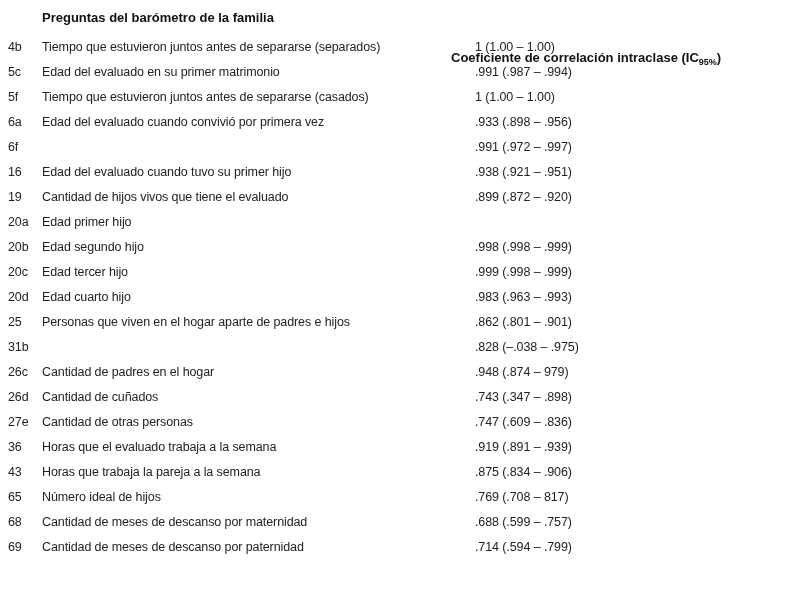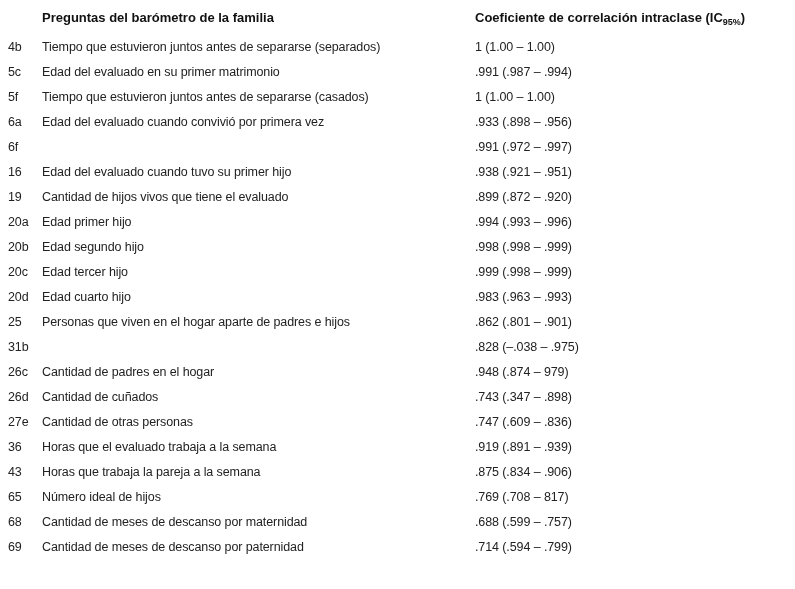--- a/index.html
+++ b/index.html
@@ -1,19 +1,19 @@
 <!DOCTYPE html>
 <html><head>
 <meta charset="utf-8">
 <style>
   html, body { margin: 0; padding: 0; background: #ffffff; }
   body { width: 795px; height: 589px; overflow: hidden; position: relative; color: #111; }
   .hdr { position: absolute; top: 10px; font-family: Liberation Sans, sans-serif; font-weight: bold; font-size: 13px; color: #111; }
   .hdr-q { left: 42px; }
-  .hdr-c { left: 475px; }
+  .hdr-c { left: 451px; margin-top: 40px; }
   .hdr-c sub { font-size: 9px; vertical-align: -3px; }
   .rows { position: absolute; top: 35px; left: 0; width: 795px; }
   .row { height: 25px; position: relative; font-family: Liberation Sans, sans-serif; font-size: 12.5px; font-weight: 300; color: #222; line-height: 25px; letter-spacing: -0.1px; }
   .id { position: absolute; left: 8px; }
   .q { position: absolute; left: 42px; white-space: nowrap; }
   .v { position: absolute; left: 475px; white-space: nowrap; }
 </style>
 </head>
 <body>
 
@@ -51,21 +51,20 @@
       <span class="v">.938 (.921 – .951)</span>
     </div>
   <div class="row">
       <span class="id">19</span>
       <span class="q">Cantidad de hijos vivos que tiene el evaluado</span>
       <span class="v">.899 (.872 – .920)</span>
     </div>
   <div class="row">
       <span class="id">20a</span>
       <span class="q">Edad primer hijo</span>
-      <span class="v">.994 (.993 – .996)</span>
     </div>
   <div class="row">
       <span class="id">20b</span>
       <span class="q">Edad segundo hijo</span>
       <span class="v">.998 (.998 – .999)</span>
     </div>
   <div class="row">
       <span class="id">20c</span>
       <span class="q">Edad tercer hijo</span>
       <span class="v">.999 (.998 – .999)</span>

